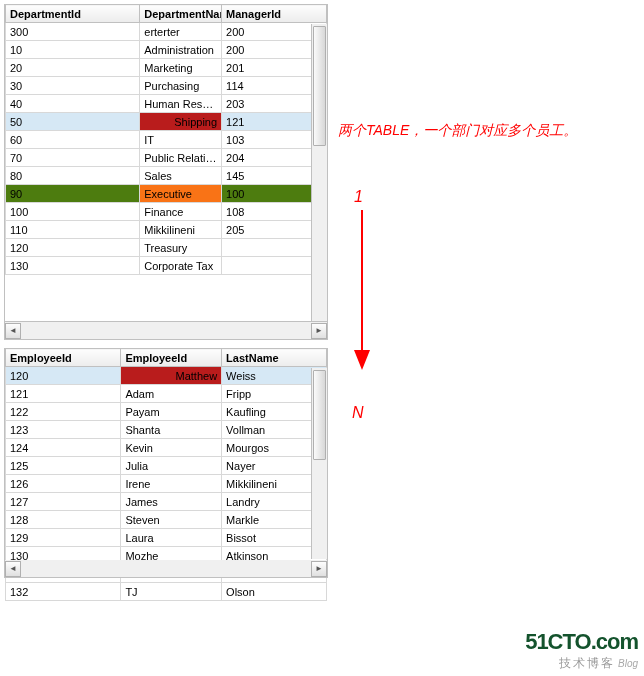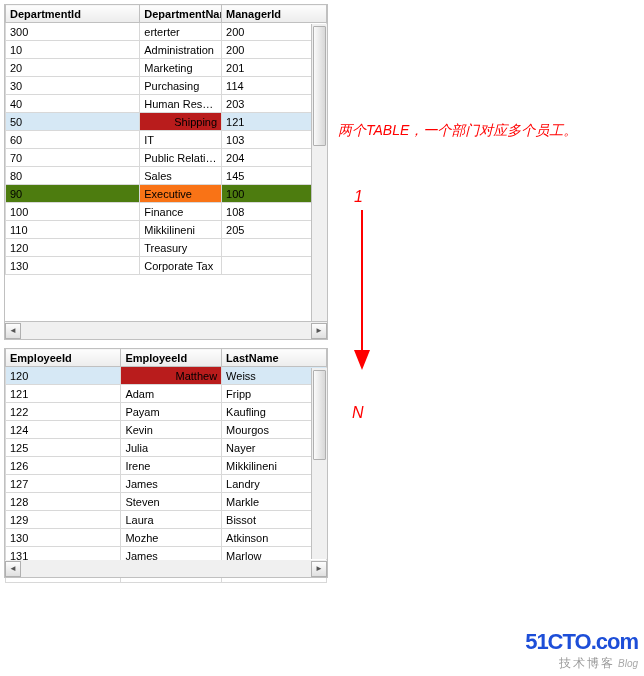--- a/index.html
+++ b/index.html
@@ -104,21 +104,21 @@
   
   .watermark {
     position:absolute;
     right:6px;
     bottom:4px;
     text-align:right;
     color:#7a7a7a;
     font-family: Arial, sans-serif;
   }
   .watermark .main {
-    font-size:22px; font-weight:bold; color:#1d4ed8; letter-spacing:-1px;
+    font-size:22px; font-weight:bold; color:#14532d; letter-spacing:-1px;
   }
   .watermark .sub {
     font-size:12px; color:#999; letter-spacing:2px;
   }
   .watermark .blog {
     font-size:10px; color:#aaa; font-style:italic; letter-spacing:0;
   }
 </style>
 </head>
 <body>
@@ -249,20 +249,25 @@
               <td>121</td>
               <td class="col2">Adam</td>
               <td>Fripp</td>
             </tr>
             <tr>
               <td>122</td>
               <td class="col2">Payam</td>
               <td>Kaufling</td>
             </tr>
             <tr>
+              <td>123</td>
+              <td class="col2">Shanta</td>
+              <td>Vollman</td>
+            </tr>
+            <tr>
               <td>124</td>
               <td class="col2">Kevin</td>
               <td>Mourgos</td>
             </tr>
             <tr>
               <td>125</td>
               <td class="col2">Julia</td>
               <td>Nayer</td>
             </tr>
             <tr>

